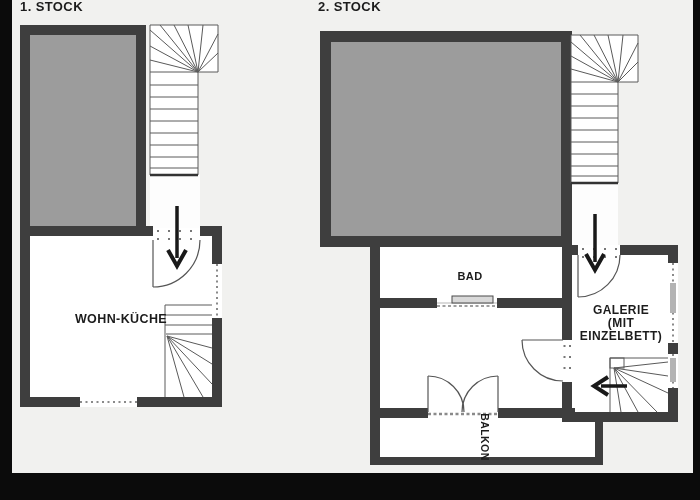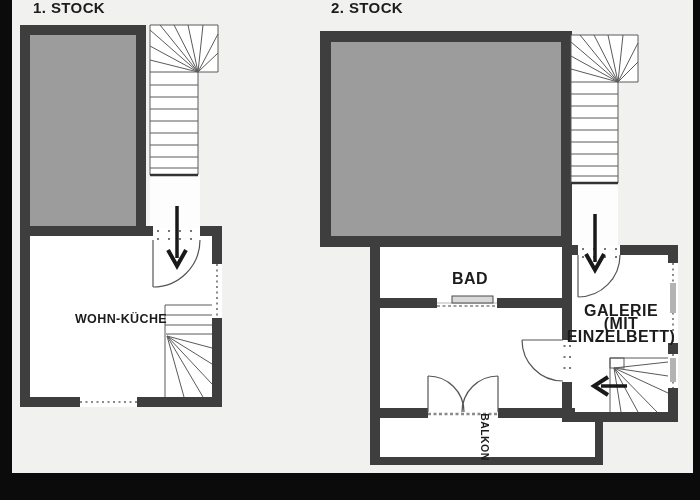--- a/index.html
+++ b/index.html
@@ -1,24 +1,24 @@
 <!DOCTYPE html>
 <html><head>
 <meta charset="utf-8">
 <style>
   html,body{margin:0;padding:0;background:#0b0b0b;width:700px;height:500px;overflow:hidden;}
   #canvas{position:relative;width:700px;height:500px;background:#0b0b0b;
           font-family:"Liberation Sans","DejaVu Sans",sans-serif;}
   #page-bg{position:absolute;left:12px;top:0;width:681px;height:473px;background:#f1f1ef;}
   svg{position:absolute;left:0;top:0;}
   .lbl{position:absolute;color:#1c1c1c;font-weight:700;letter-spacing:.4px;white-space:nowrap;}
-  .title{font-size:15px;margin-left:13px;}
+  .title{font-size:13px;}
   .room{font-size:12.5px;transform:translateX(-50%);}
-  .room-sm{font-size:16px;transform:translateX(-50%);}
-  .galerie{font-size:16px;text-align:center;line-height:13px;transform:translateX(-50%);}
+  .room-sm{font-size:11px;transform:translateX(-50%);}
+  .galerie{font-size:12px;text-align:center;line-height:13px;transform:translateX(-50%);}
   .balkon{font-size:10.5px;transform:translate(-50%,-50%) rotate(90deg);}
 </style>
 </head>
 <body>
 
 <div id="canvas">
   <div id="page-bg"></div>
 
   <svg width="700" height="500" viewBox="0 0 700 500">
 

